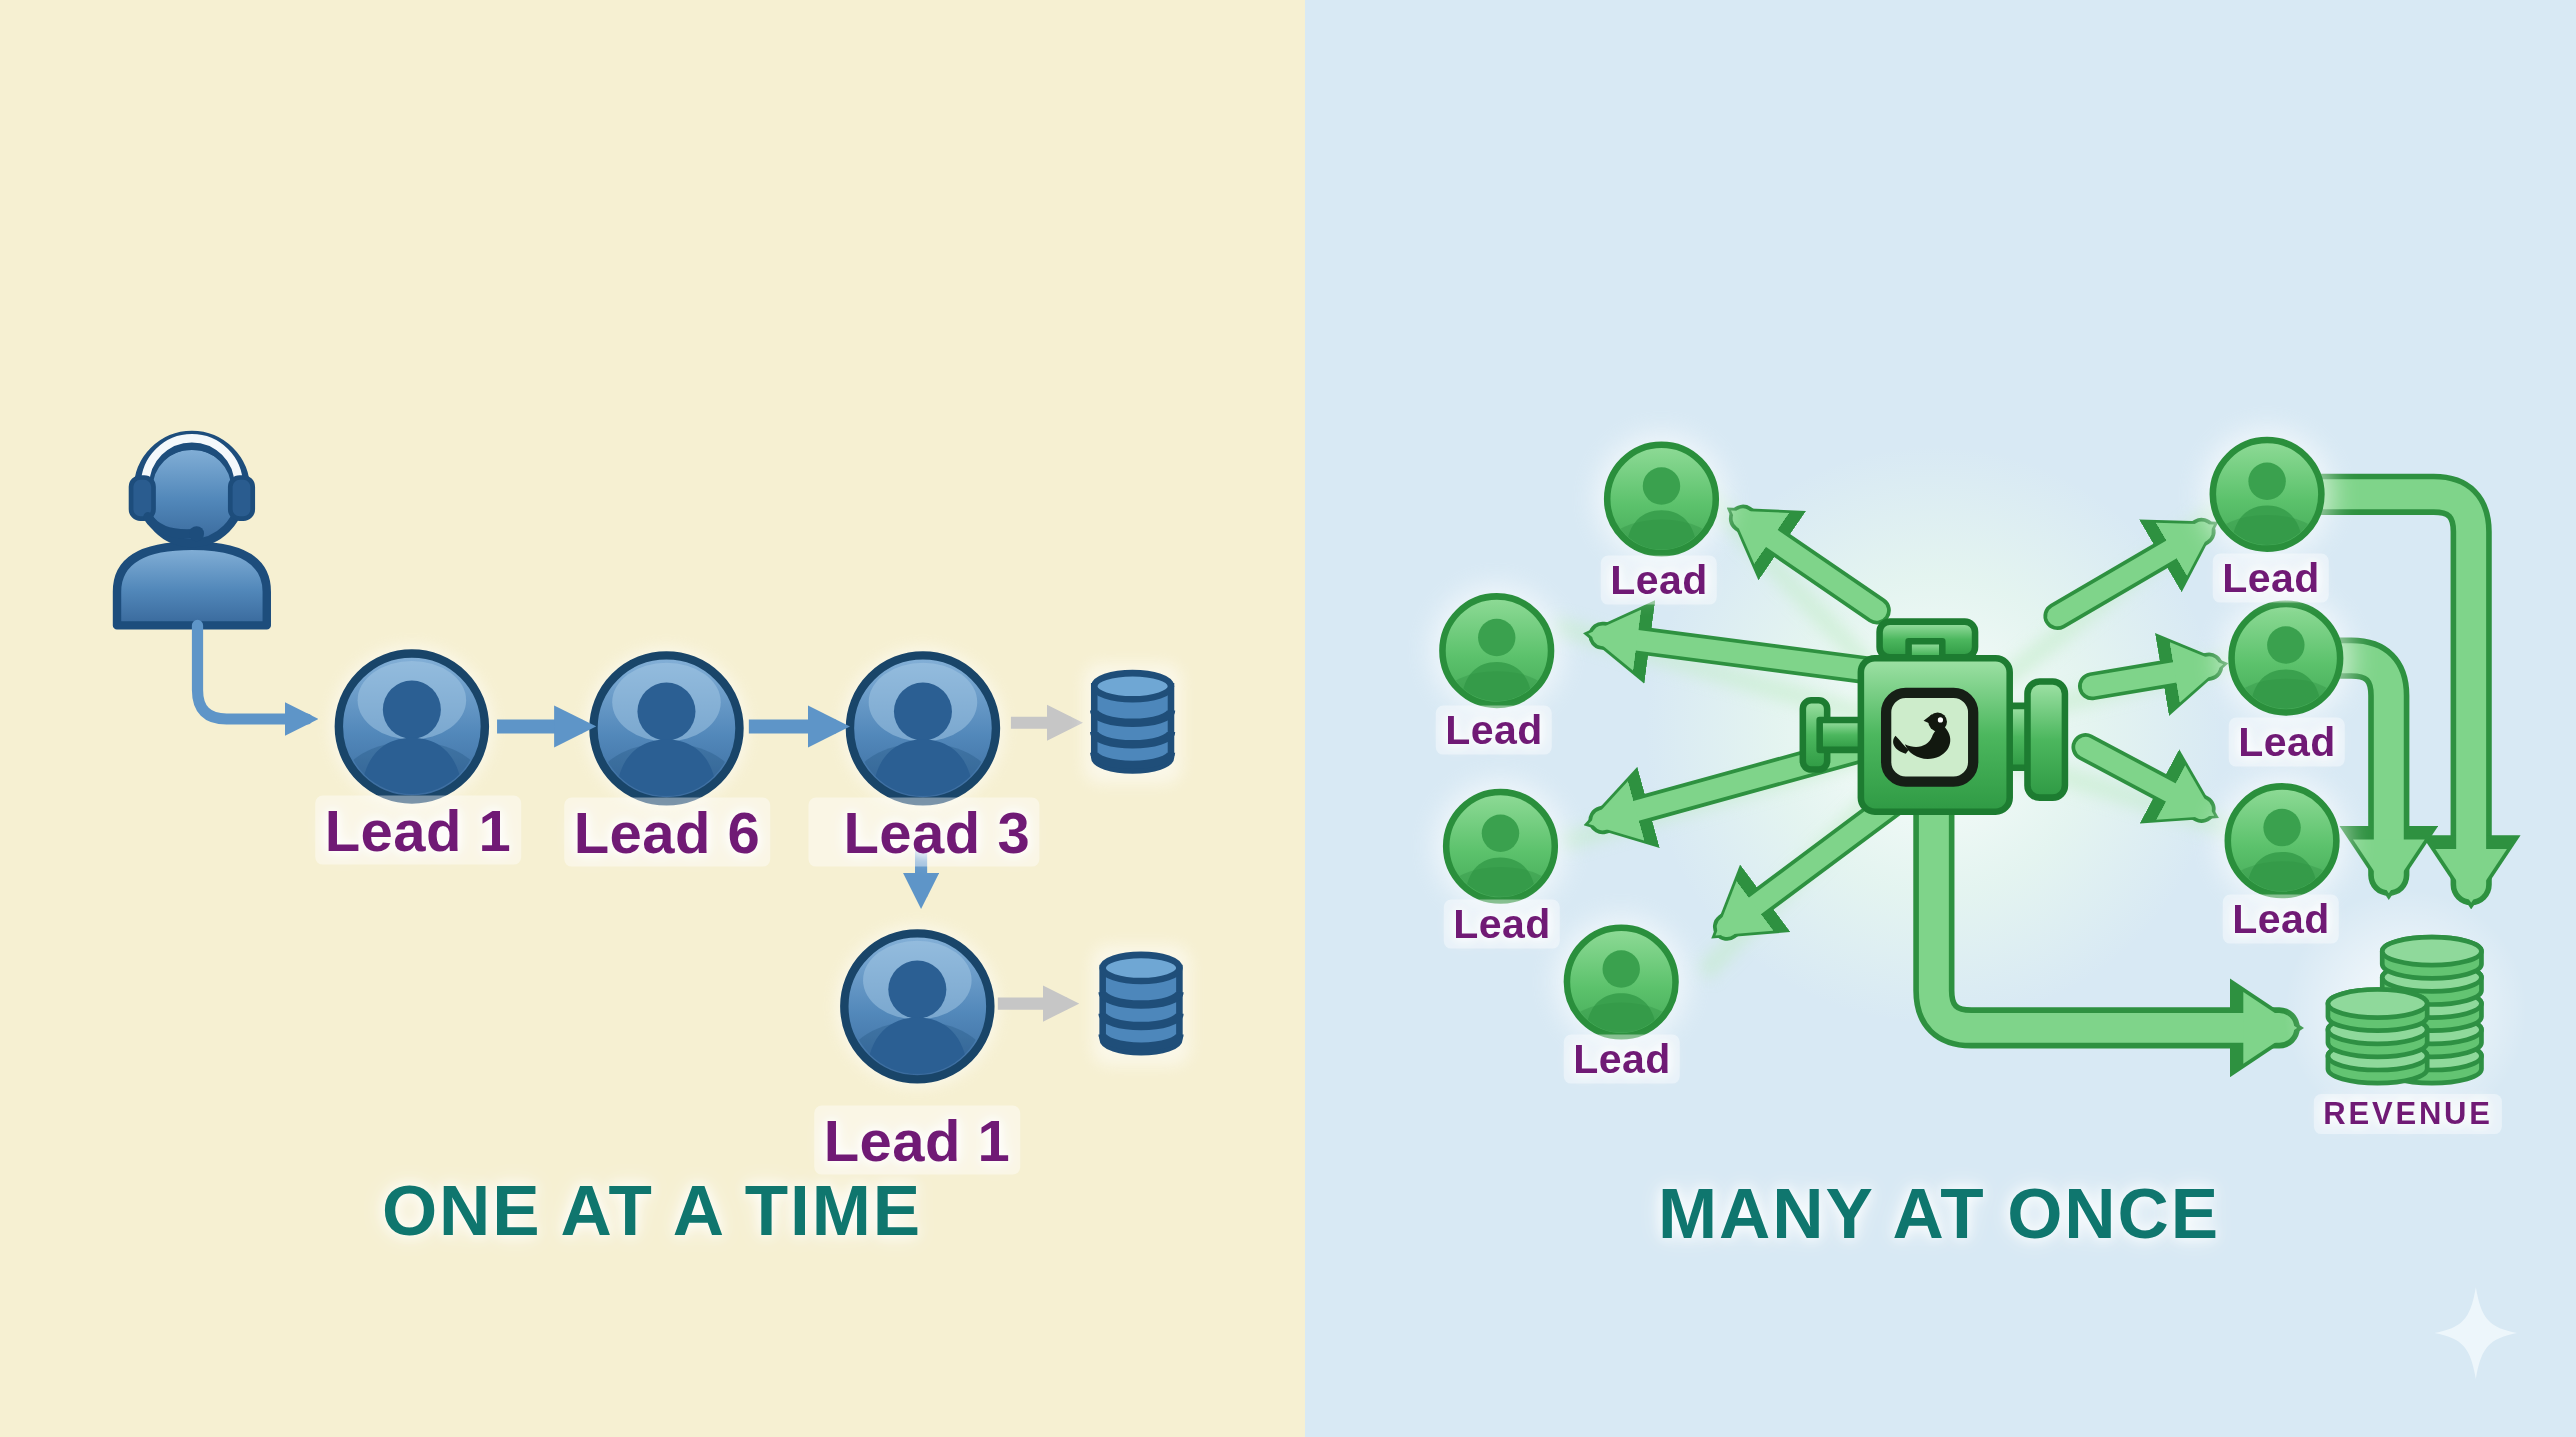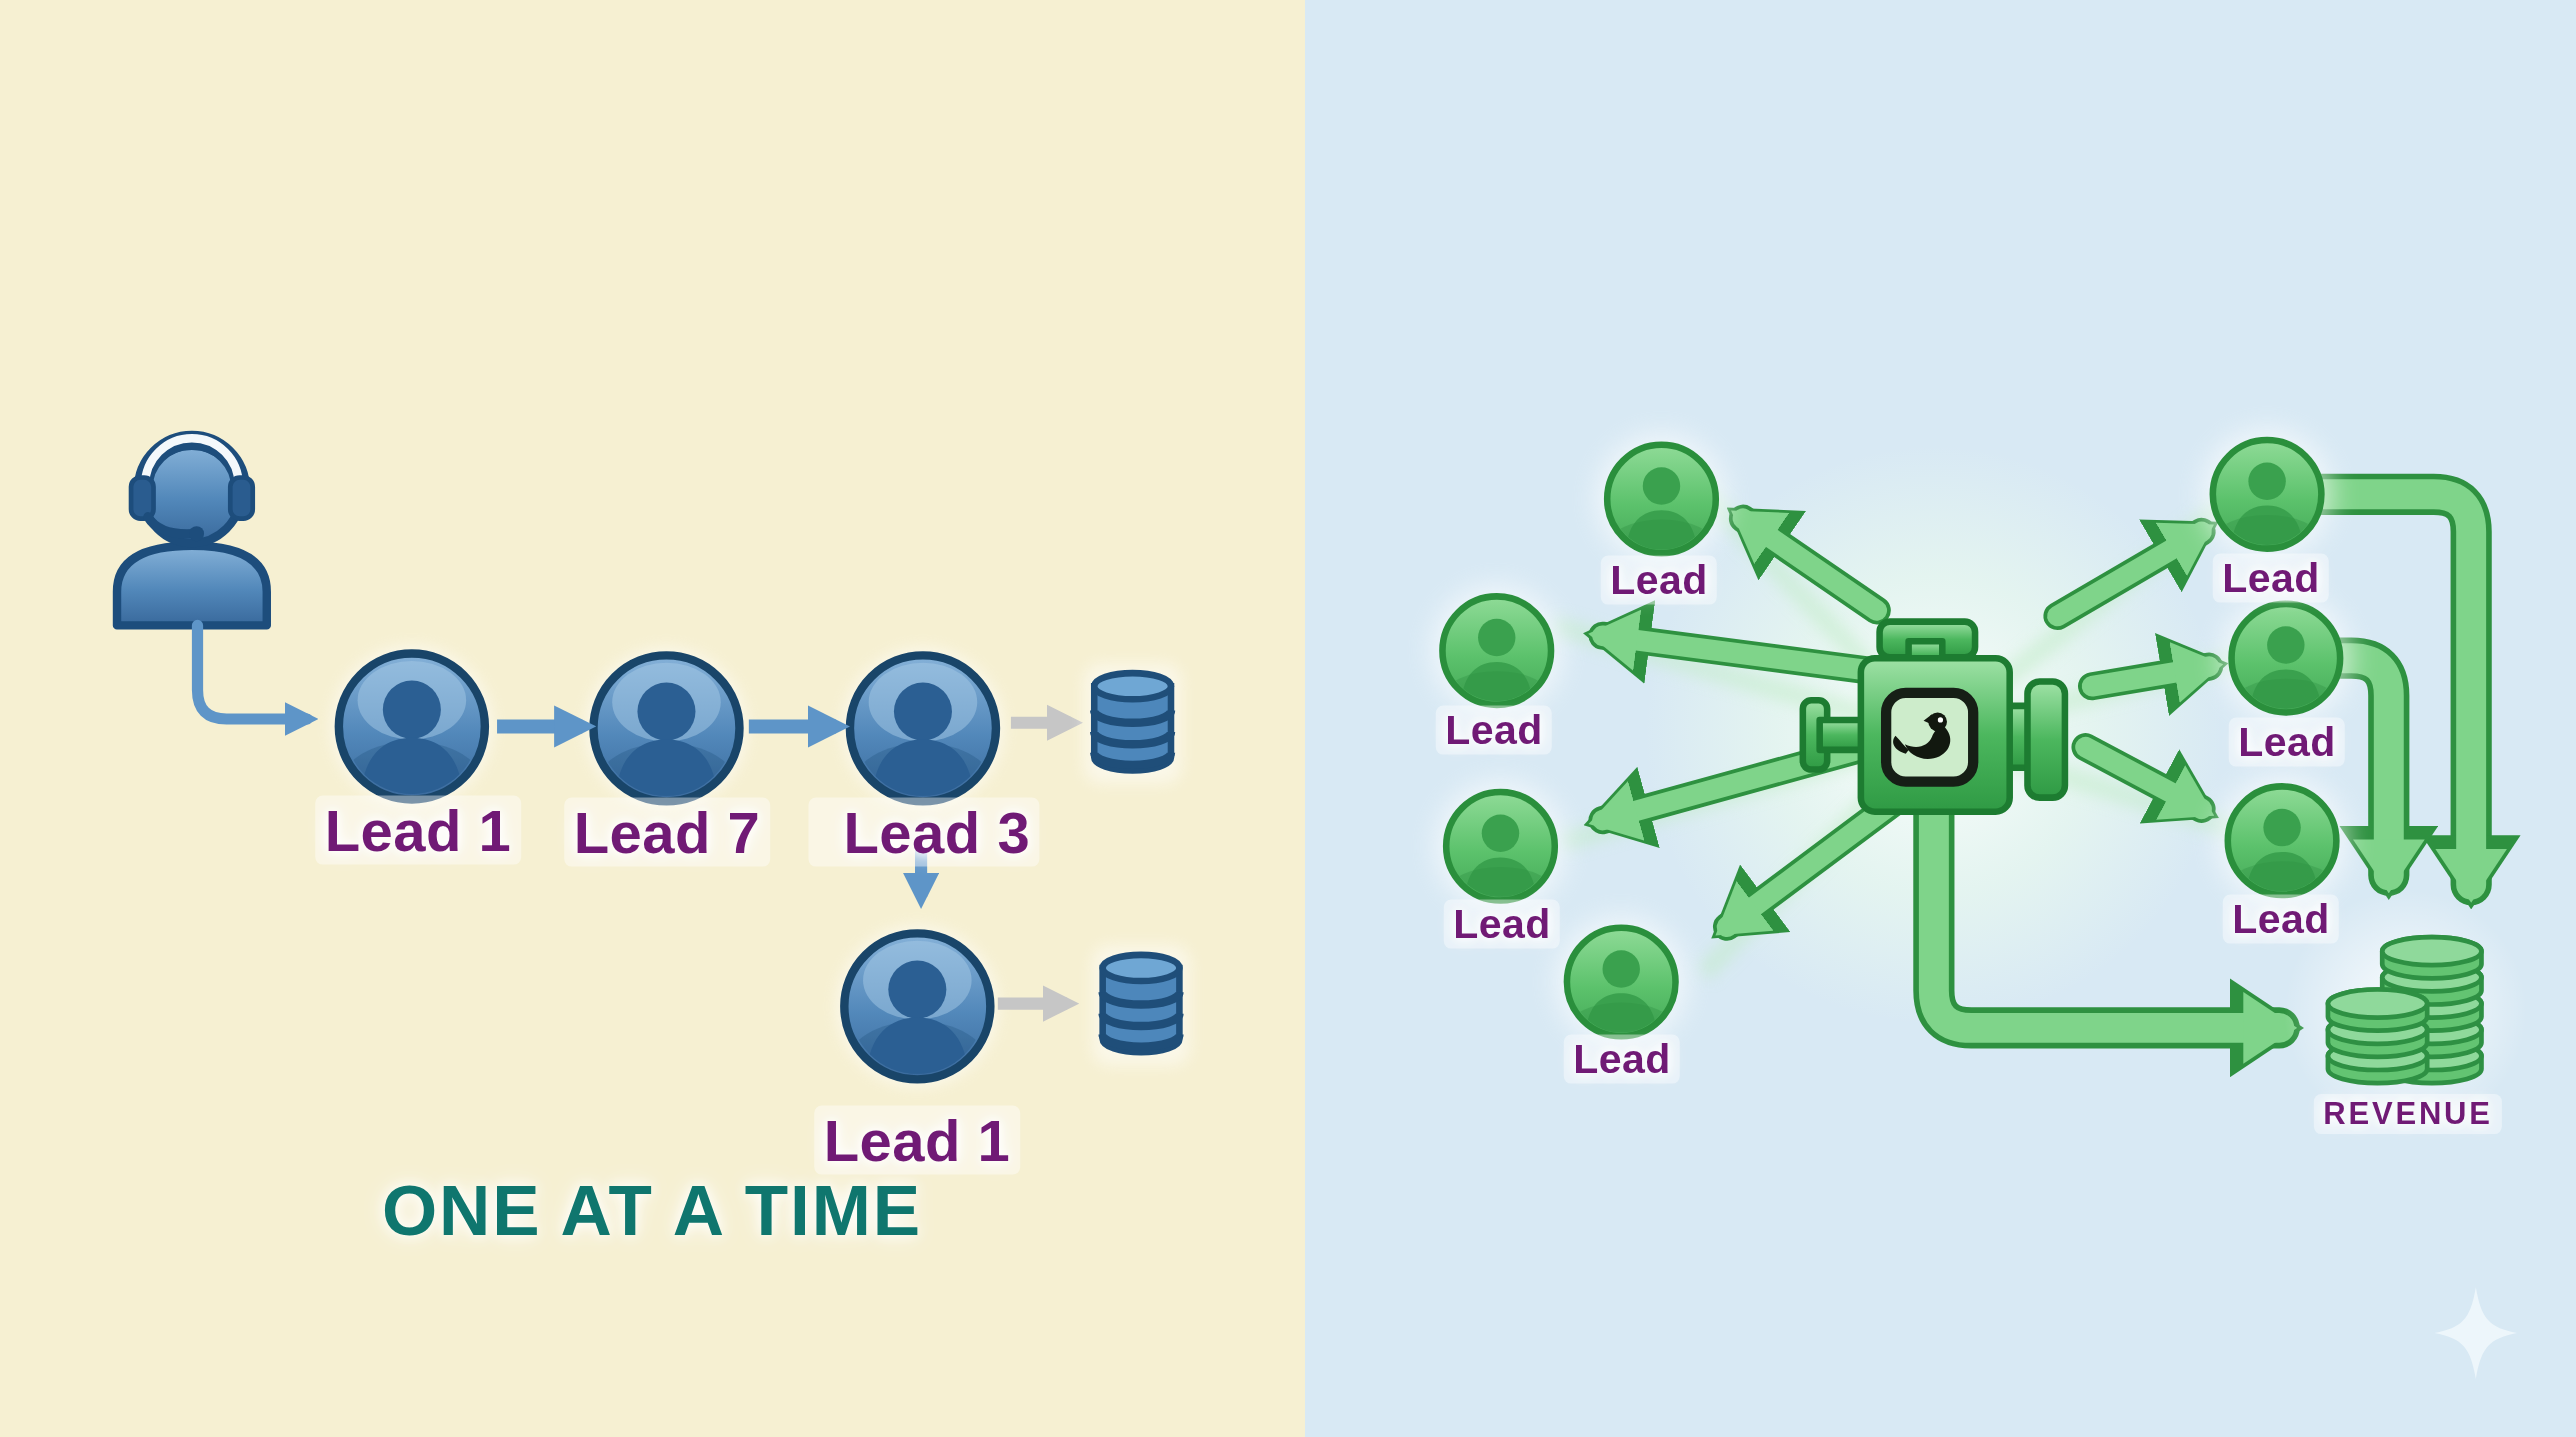--- a/index.html
+++ b/index.html
@@ -244,31 +244,32 @@
         <use href="#coin" transform="translate(2540,1100)"></use>
         <use href="#coin" transform="translate(2540,1072)"></use>
       </g>
     </g>
 
     <path d="M2645,1375 C2651,1410 2660,1418 2689,1424 C2660,1430 2651,1438 2645,1473 C2639,1438 2630,1430 2601,1424 C2630,1418 2639,1410 2645,1375 Z" fill="#edf6fb"></path>
   </svg>
 
 
   <div class="lbl lead-lbl" style="left:418px;top:830px;">Lead 1</div>
-  <div class="lbl lead-lbl" style="left:667px;top:832px;">Lead 7</div>
+  <div class="lbl lead-lbl" style="left:667px;top:832px;">Lead 6</div>
   <div class="lbl lead-lbl" style="left:924px;top:832px;padding-left:35px;">Lead 3</div>
   <div class="lbl lead-lbl" style="left:917px;top:1140px;">Lead 1</div>
 
   <div class="lbl caption" style="left:652px;top:1210px;">ONE AT A TIME</div>
 
   <div class="lbl lead-lbl sm" style="left:1659px;top:580px;">Lead</div>
   <div class="lbl lead-lbl sm" style="left:1494px;top:730px;">Lead</div>
   <div class="lbl lead-lbl sm" style="left:1502px;top:924px;">Lead</div>
   <div class="lbl lead-lbl sm" style="left:1622px;top:1059px;">Lead</div>
 
   <div class="lbl lead-lbl sm" style="left:2271px;top:578px;">Lead</div>
   <div class="lbl lead-lbl sm" style="left:2287px;top:742px;">Lead</div>
   <div class="lbl lead-lbl sm" style="left:2281px;top:919px;">Lead</div>
 
   <div class="lbl revenue-lbl" style="left:2408px;top:1114px;">REVENUE</div>
 
+  <div class="lbl caption" style="left:1939px;top:1213px;">MANY AT ONCE</div>
 </div>
 
 
 </body></html>

